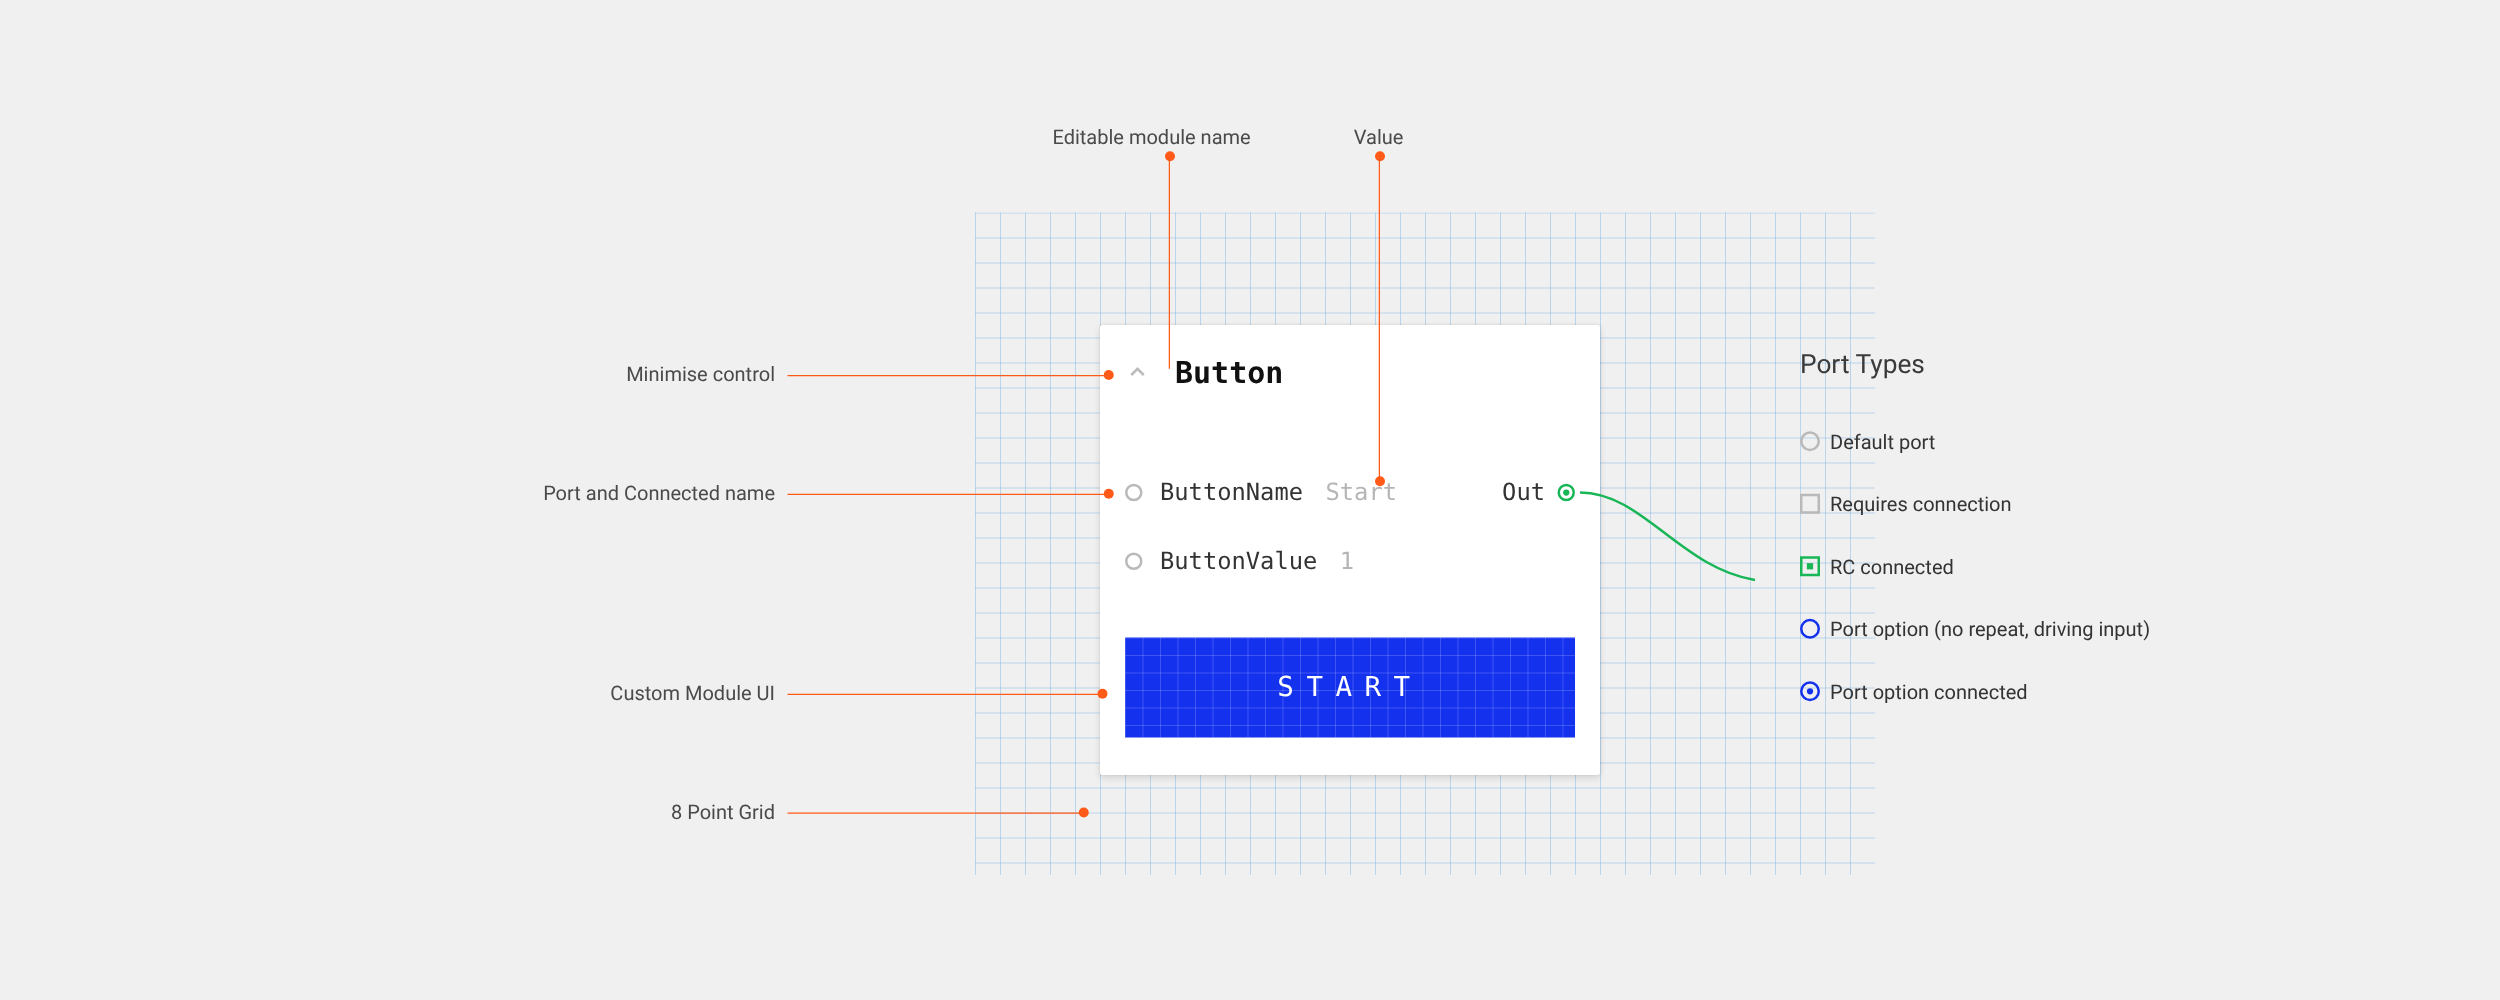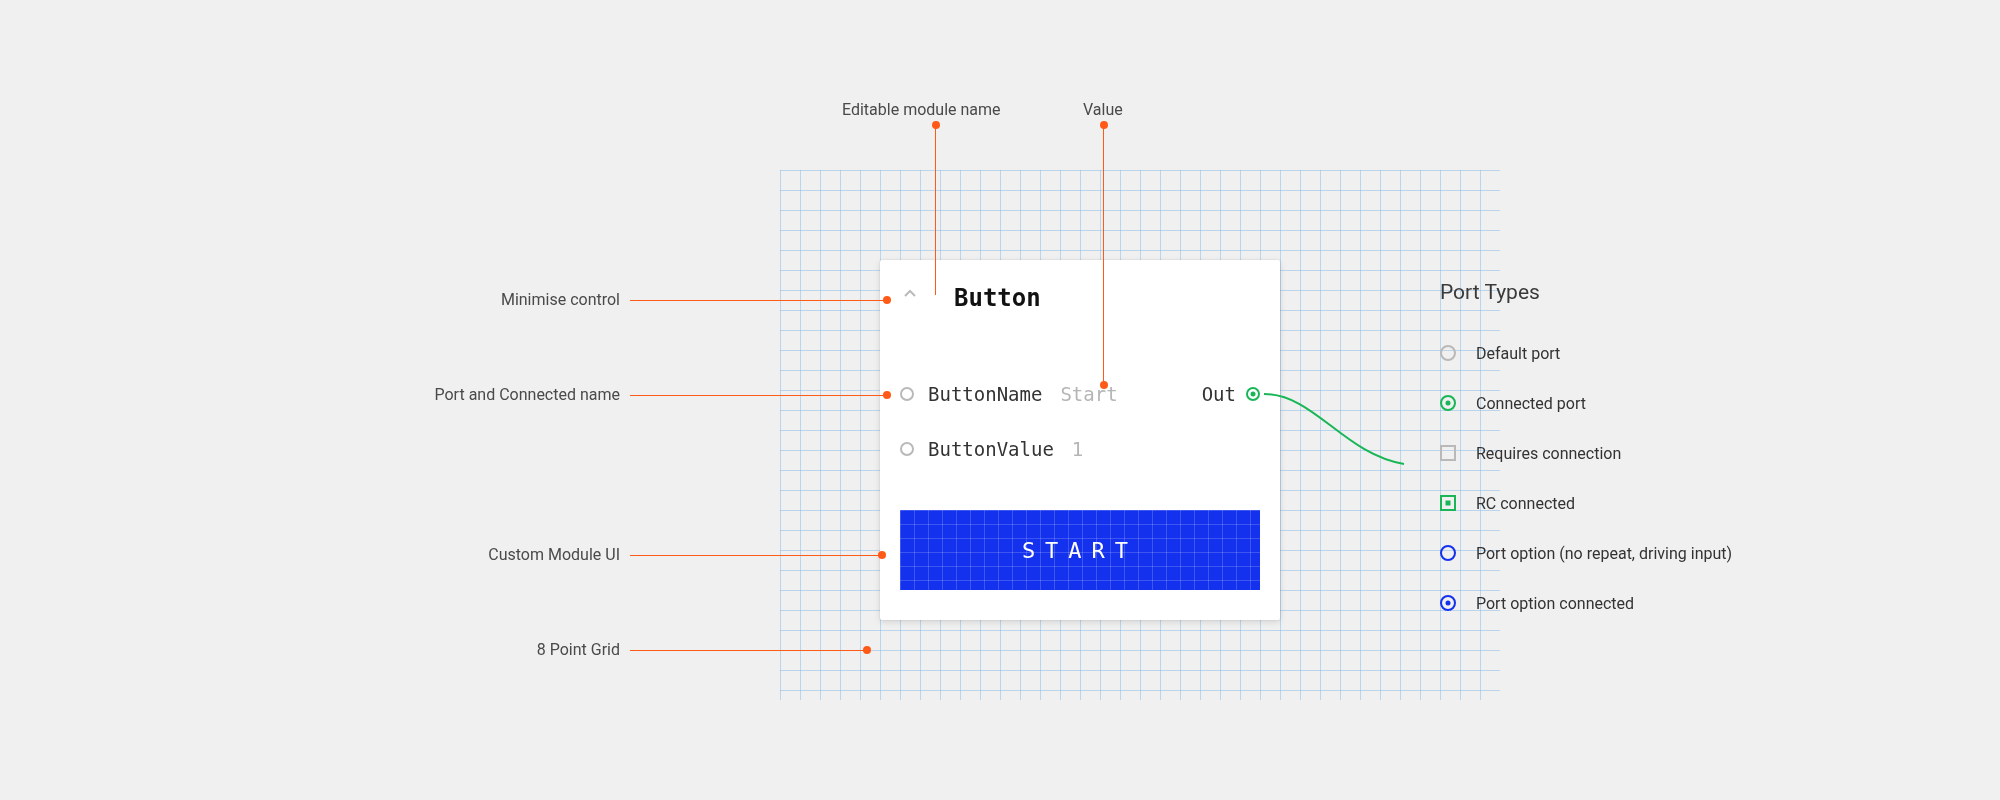--- a/index.html
+++ b/index.html
@@ -32,21 +32,22 @@
     position: absolute;
     background: #fff;
     border-radius: 2px;
     box-shadow: 0 2px 6px rgba(0,0,0,0.12), 0 0 0 1px rgba(0,0,0,0.03);
     box-sizing: border-box;
   }
   .mod-header {
     position: absolute;
     left: 0; right: 0;
     display: flex;
-    gap: 34px;
+    align-items: center;
+    gap: 20px;
   }
   .chevron {
     width: 20px; height: 20px;
     display: flex; align-items: center; justify-content: center;
   }
   .chevron svg { stroke: #bbb; stroke-width: 2; fill: none; }
   .mod-title {
     font-family: ui-monospace, SFMono-Regular, Menlo, Consolas, monospace;
     font-size: 24px;
     font-weight: 600;
@@ -155,21 +156,21 @@
     position: absolute;
   }
   .legend-title {
     font-size: 21px;
     color: #3a3a3a;
     margin-bottom: 24px;
   }
   .legend-row {
     display: flex;
     align-items: center;
-    gap: 20px;
+    gap: 8px;
     height: 50px;
   }
   .legend-row .lbl { font-size: 16px; color: #333; }
   .legend-ico {
     width: 16px; height: 16px;
     box-sizing: border-box;
     flex: none;
     position: relative;
   }
   .ring-grey   { border: 2px solid #b9b9b9; border-radius: 50%; }
@@ -266,24 +267,20 @@
   <div class="callout-dot" style="left:867px; top:650px;"></div>
 
   <div class="legend" style="left:1440px; top:280px; width:420px;">
     <div class="legend-title">Port Types</div>
 
     <div class="legend-row">
       <span class="legend-ico ring-grey"></span>
       <span class="lbl">Default port</span>
     </div>
     <div class="legend-row">
-      <span class="legend-ico ring-green dot"></span>
-      <span class="lbl">Connected port</span>
-    </div>
-    <div class="legend-row">
       <span class="legend-ico sq-grey"></span>
       <span class="lbl">Requires connection</span>
     </div>
     <div class="legend-row">
       <span class="legend-ico sq-green dot"></span>
       <span class="lbl">RC connected</span>
     </div>
     <div class="legend-row">
       <span class="legend-ico ring-blue"></span>
       <span class="lbl">Port option (no repeat, driving input)</span>

